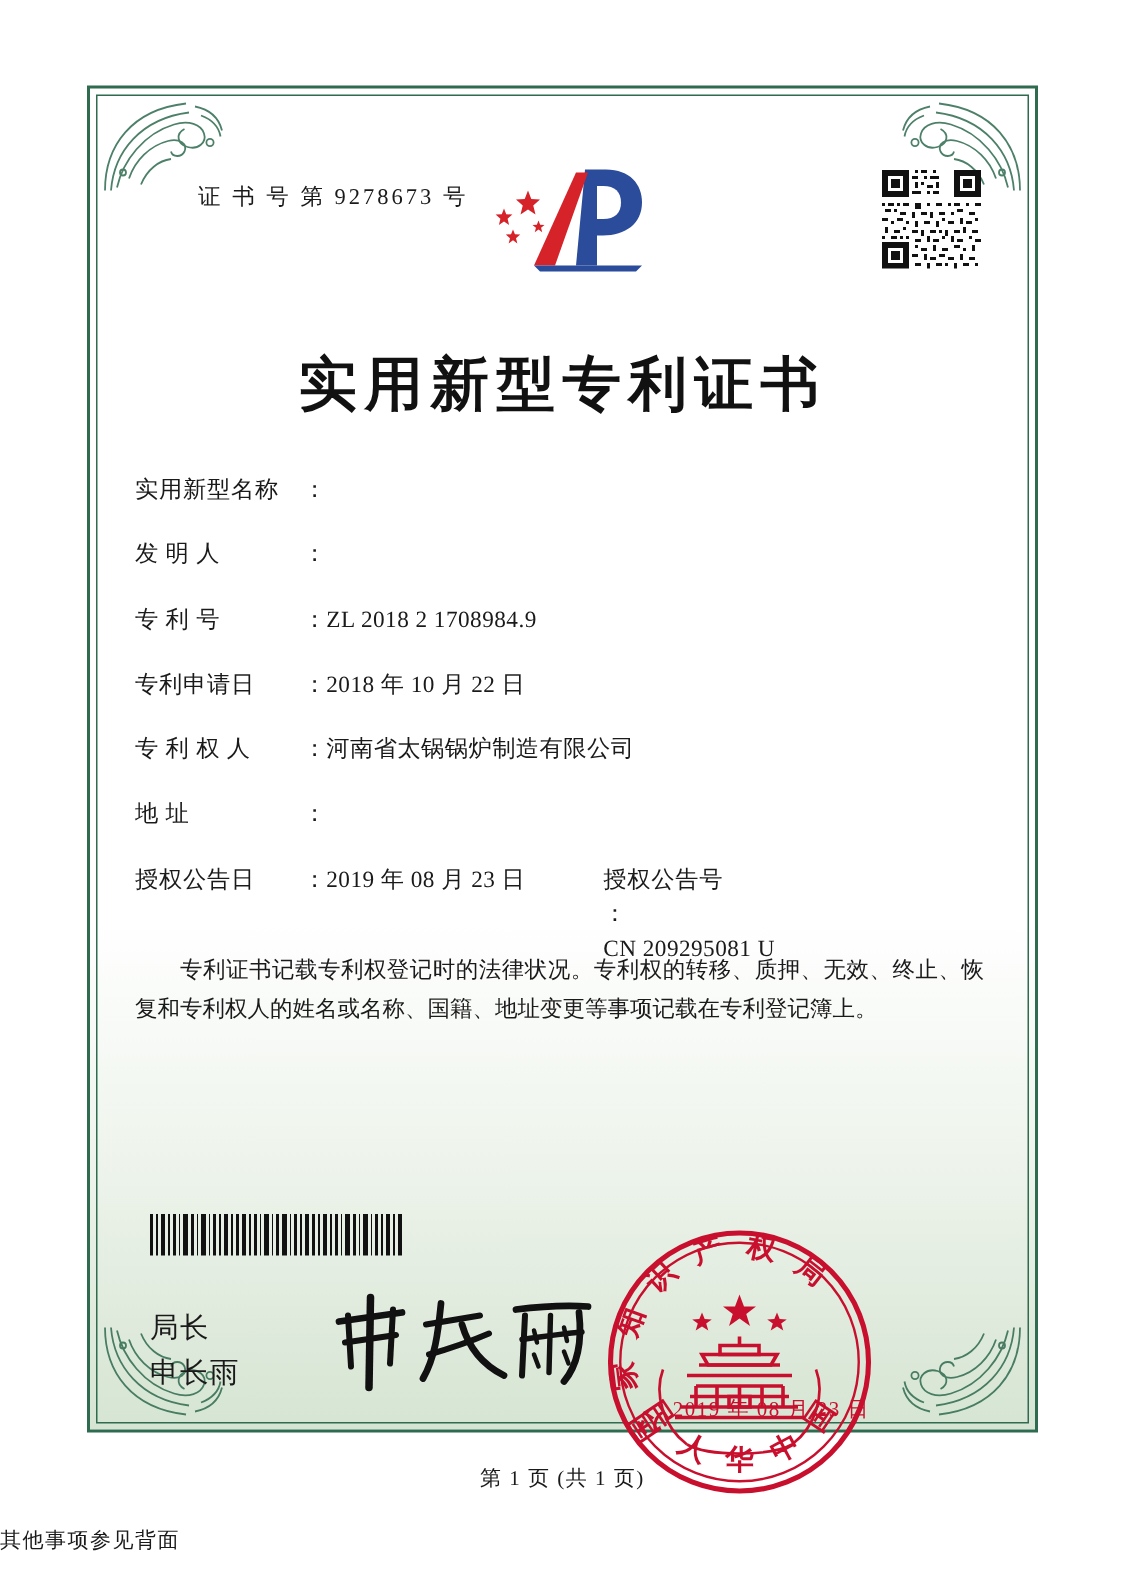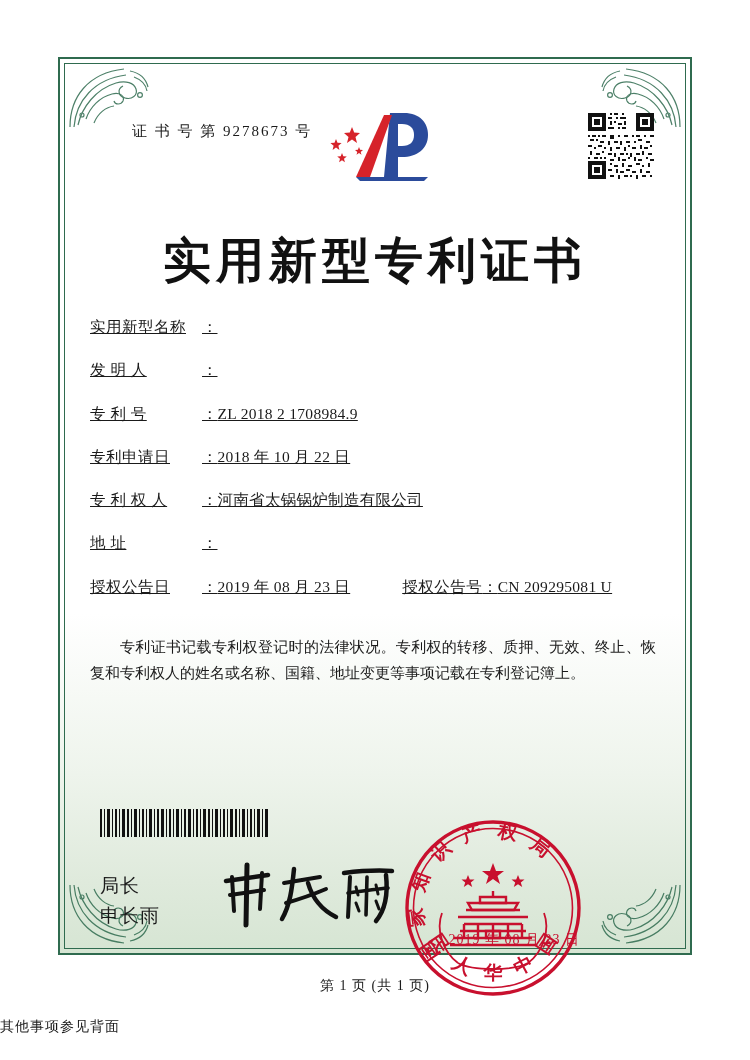--- a/index.html
+++ b/index.html
@@ -82,40 +82,39 @@
     width: 66px;
     height: 66px;
   }
   #qr svg { width: 100%; height: 100%; display: block; }
 
   #main-title {
     position: absolute;
     left: 0; right: 0;
     top: 170px;
     text-align: center;
-    font-size: 48px;
+    font-size: 39px;
     font-weight: bold;
     letter-spacing: 5px;
     color: #111;
   }
 
   
   #fields {
     position: absolute;
     left: 30px;
     top: 256px;
     right: 30px;
     font-size: 15.5px;
     line-height: 1.5;
   }
   .frow {
     display: flex;
     align-items: flex-start;
     margin-bottom: 20px;
-    text-decoration: underline;
   }
   .flabel {
     width: 112px;
     flex: 0 0 112px;
     white-space: nowrap;
     letter-spacing: 0.5px;
   }
   .flabel.spread {
     display: flex;
     justify-content: space-between;
@@ -129,20 +128,21 @@
     letter-spacing: 0.3px;
   }
   .fvalue .cont {
     display: block;
   }
   .frow.inline2 .fvalue { flex: 0 0 auto; }
   .second-group {
     display: flex;
     align-items: flex-start;
     margin-left: 52px;
+    flex-direction: column;
   }
   .second-group .flabel {
     width: auto;
     flex: 0 0 auto;
     letter-spacing: 0.5px;
   }
 
   
   #paras {
     position: absolute;

